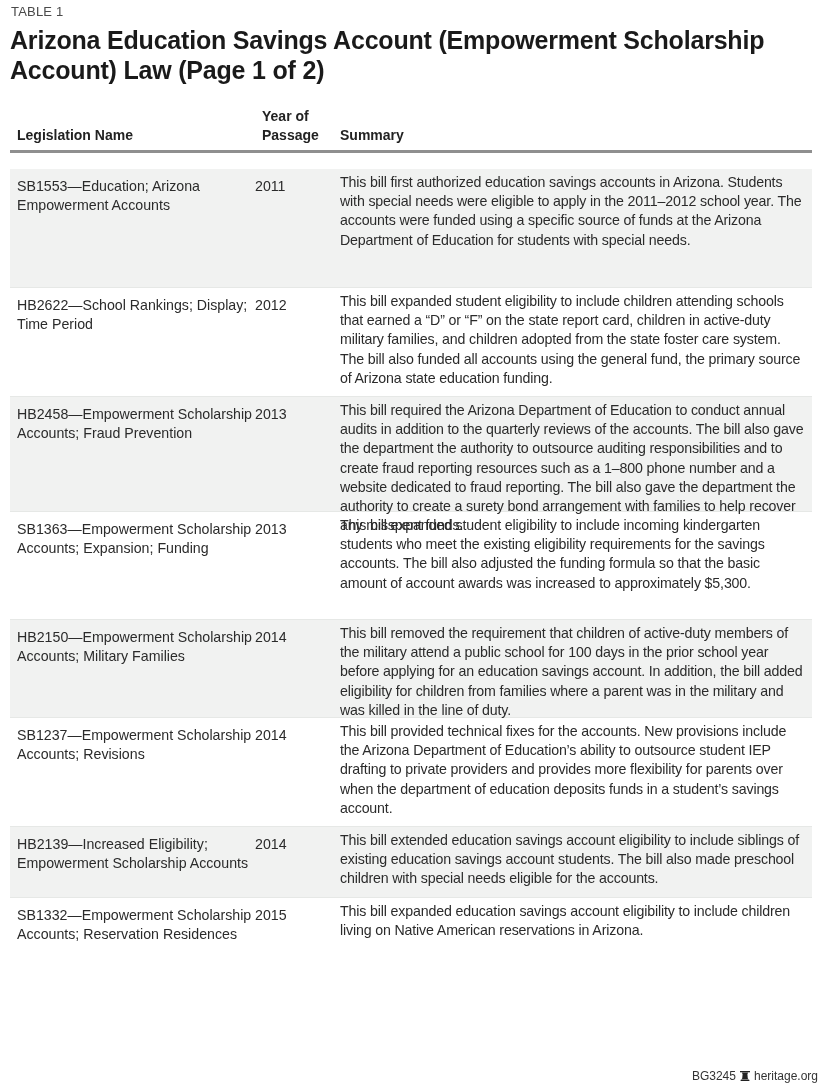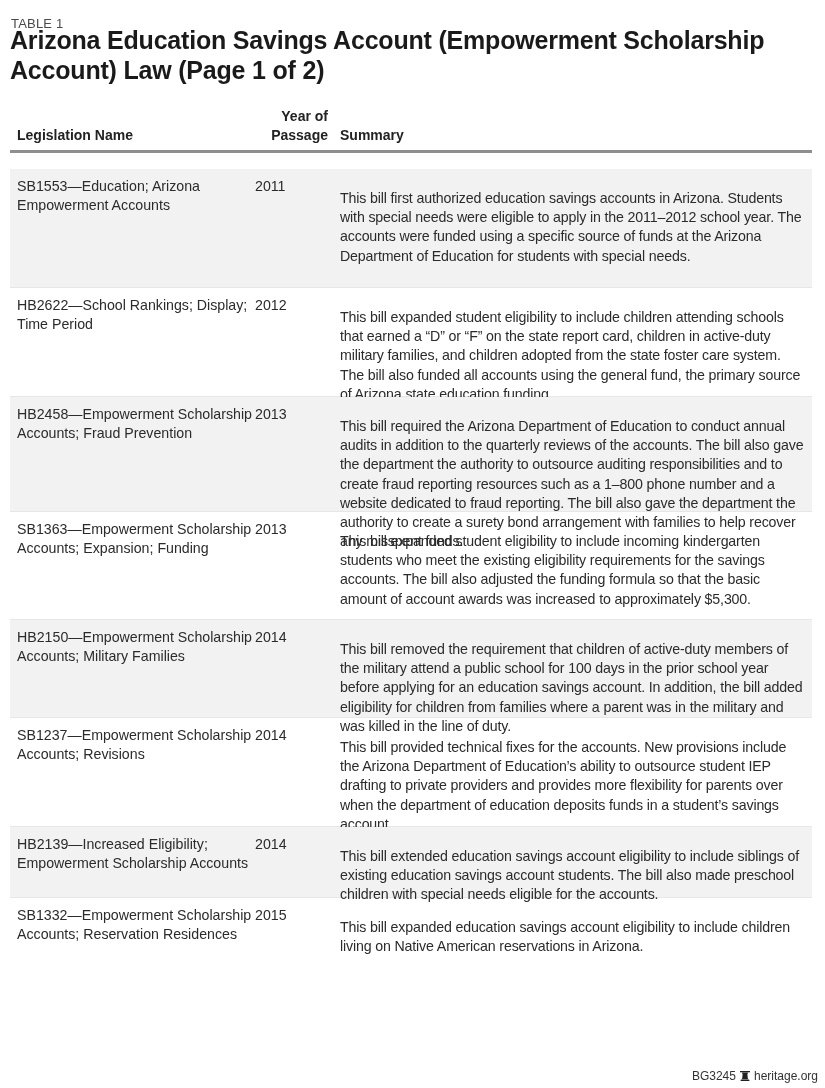--- a/index.html
+++ b/index.html
@@ -2,47 +2,47 @@
 <html><head>
   <meta charset="utf-8">
   <style>
     html, body { margin: 0; padding: 0; background: #ffffff; }
     body {
       width: 825px; height: 1088px; position: relative; overflow: hidden;
       font-family: "Liberation Sans", "DejaVu Sans", sans-serif;
       color: #2b2b2b;
     }
     .table-label {
-      position: absolute; left: 11px; top: 16px;
+      position: absolute; left: 11px; top: 4px;
       font-size: 13px; letter-spacing: 0.2px; color: #4a4a4a;
     }
     .title {
       position: absolute; left: 10px; top: 25px; width: 800px;
       font-size: 25px; line-height: 30px; font-weight: bold; color: #1a1a1a;
       letter-spacing: -0.2px; margin: 0;
     }
     .col-head {
       position: absolute; font-weight: bold; font-size: 14px; line-height: 19px; color: #222;
     }
     .head-name { left: 17px; top: 126px; }
-    .head-year { left: 262px; top: 107px; width: 66px; text-align: right; }
+    .head-year { left: 262px; top: 107px; width: 66px; text-align: left; }
     .head-summary { left: 340px; top: 126px; }
     .head-rule {
       position: absolute; left: 10px; top: 150px; width: 802px; height: 3px; background: #8f8f8f;
     }
     .rows { position: absolute; left: 10px; top: 169px; width: 802px; }
     .row {
       position: relative; display: flex; box-sizing: border-box;
       border-bottom: 1px solid #e6e8e6;
       font-size: 14.2px; line-height: 19.2px; color: #2b2b2b;
     }
     .row.shaded { background: #f1f2f1; }
     .row .name { width: 245px; padding: 8px 0 0 7px; box-sizing: border-box; }
     .row .year { width: 73px; padding-top: 8px; text-align: left; box-sizing: border-box; margin-left: 0; }
-    .row .summary { flex: 1; padding: 20px 6px 0 12px; box-sizing: border-box; letter-spacing: -0.15px; }
+    .row .summary { flex: 1; padding: 4px 6px 0 12px; box-sizing: border-box; letter-spacing: -0.15px; }
     .footer {
       position: absolute; right: 7px; bottom: 5px; font-size: 12px; color: #333;
       display: flex; align-items: center; gap: 4px;
     }
     .bell-icon {
       display: inline-block; width: 10px; height: 10px; position: relative;
     }
     .bell-icon svg { display: block; }
   </style>
 </head>

